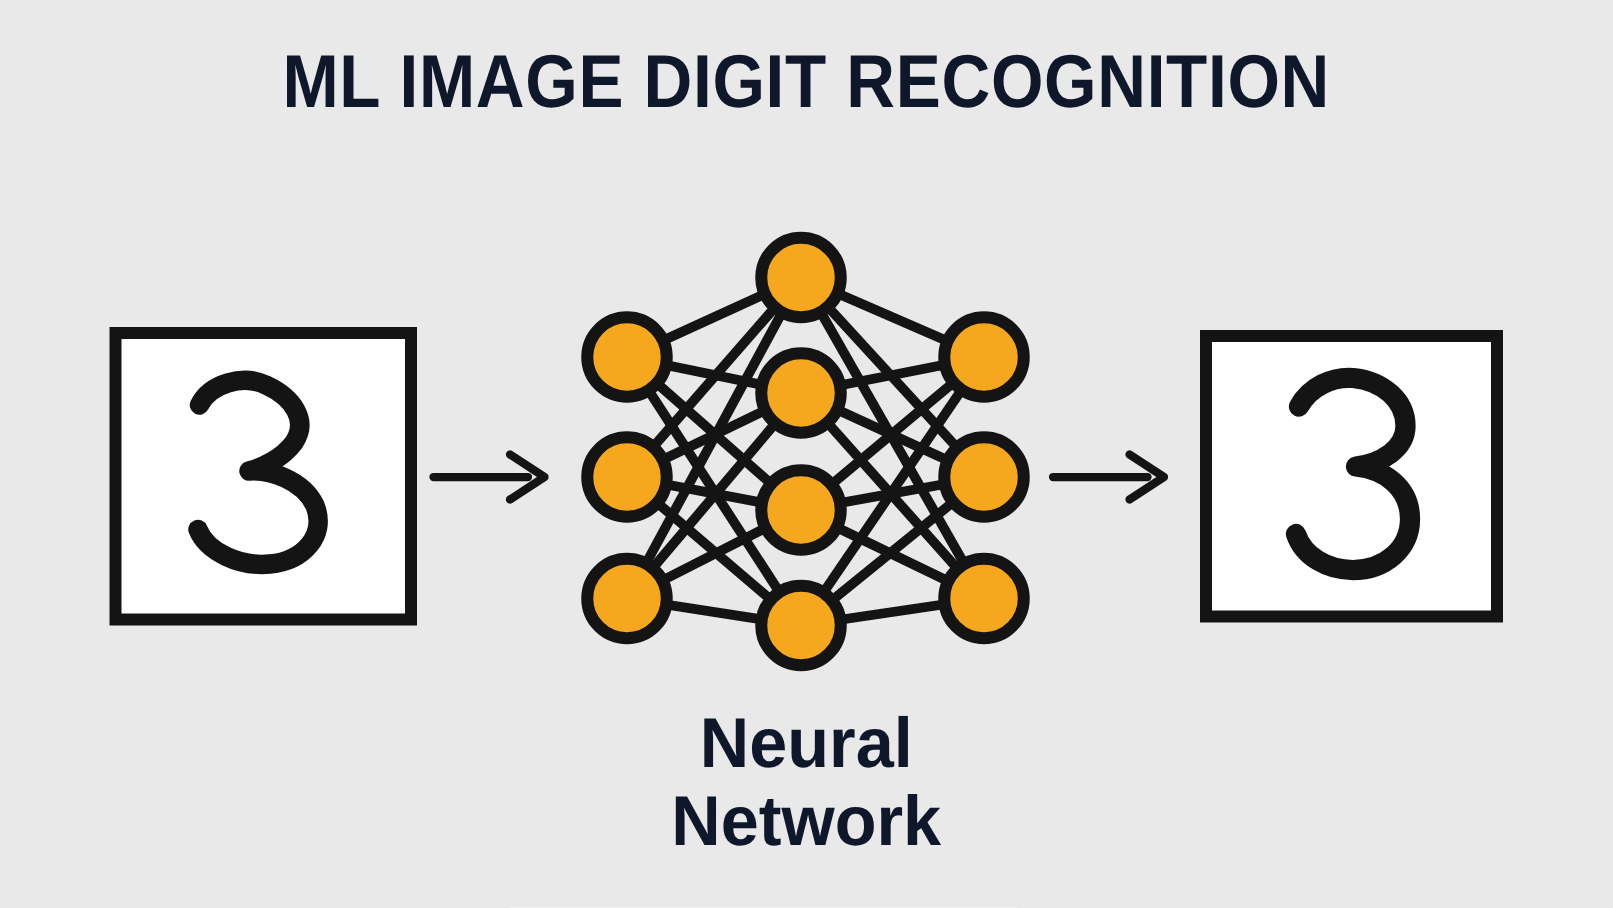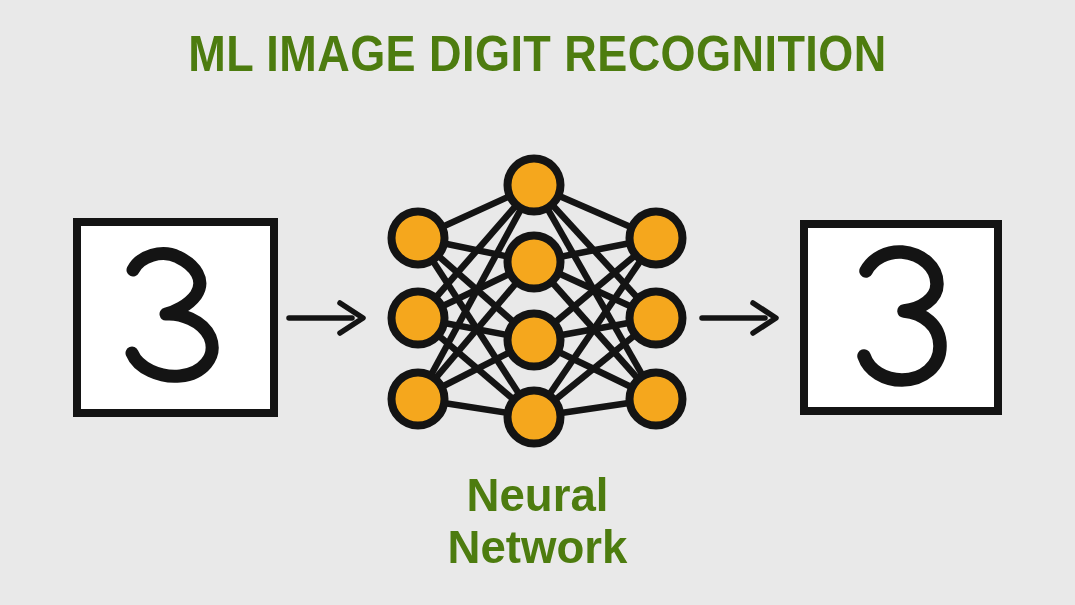--- a/index.html
+++ b/index.html
@@ -41,21 +41,21 @@
     position: absolute;
     width: 1px; height: 1px;
     overflow: hidden;
     clip-path: inset(50%);
     white-space: nowrap;
   }
 </style>
 </head>
 <body>
 
-<div class="canvas" style="background: rgb(233, 233, 233); color: #4d7c0f;">
+<div class="canvas" style="background: rgb(233, 233, 233); color: #0f172a;">
 
   <h1 class="title">ML IMAGE DIGIT RECOGNITION</h1>
 
   <svg class="art" width="1075" height="605" viewBox="0 0 1075 605">
 
     <g>
       <rect x="77" y="222" width="197" height="191" stroke-width="8" fill="#FFFFFF" stroke="#141414"></rect>
       <path d="M 133 270 C 140 256 162 249 178 257 C 195 265 206 280 196 295
                C 188 306 174 312 166 314 C 180 313 202 320 210 337
                C 218 357 202 374 180 376 C 160 378 138 368 132 353" fill="none" stroke-width="13" stroke-linecap="round" stroke-linejoin="round" stroke="#141414"></path>

